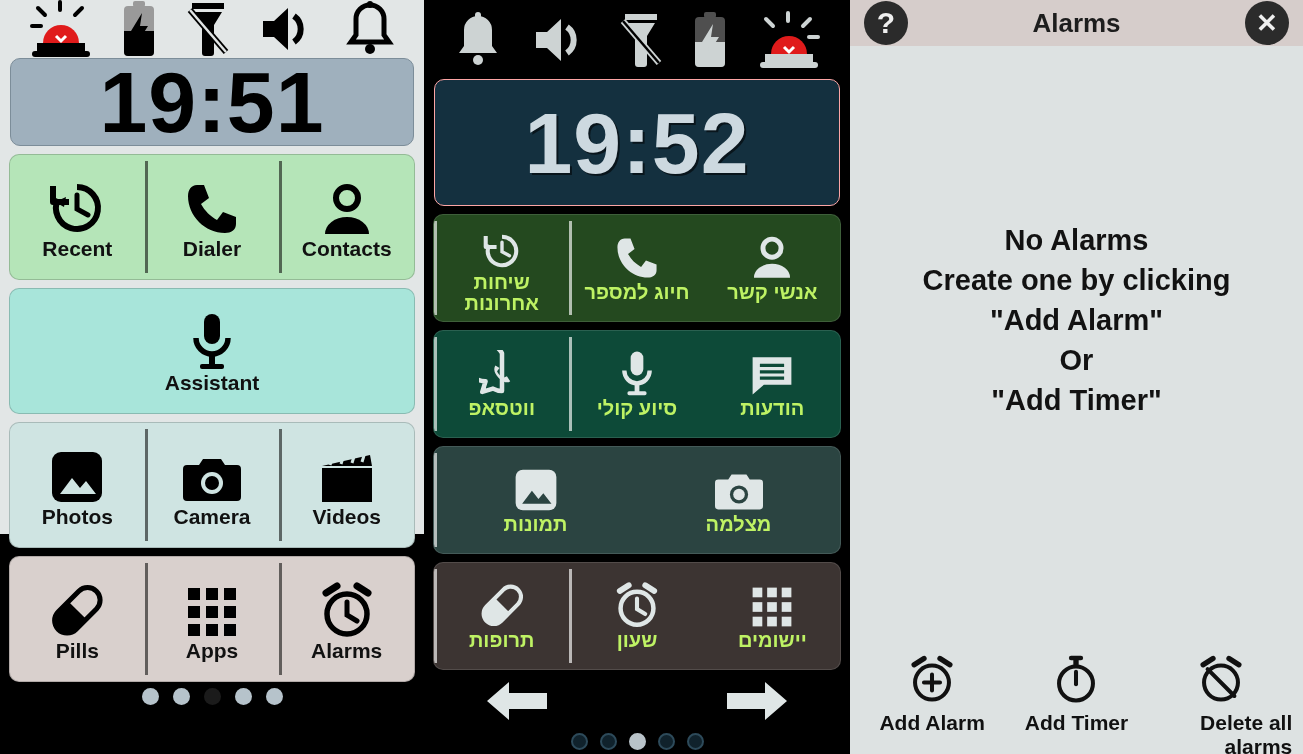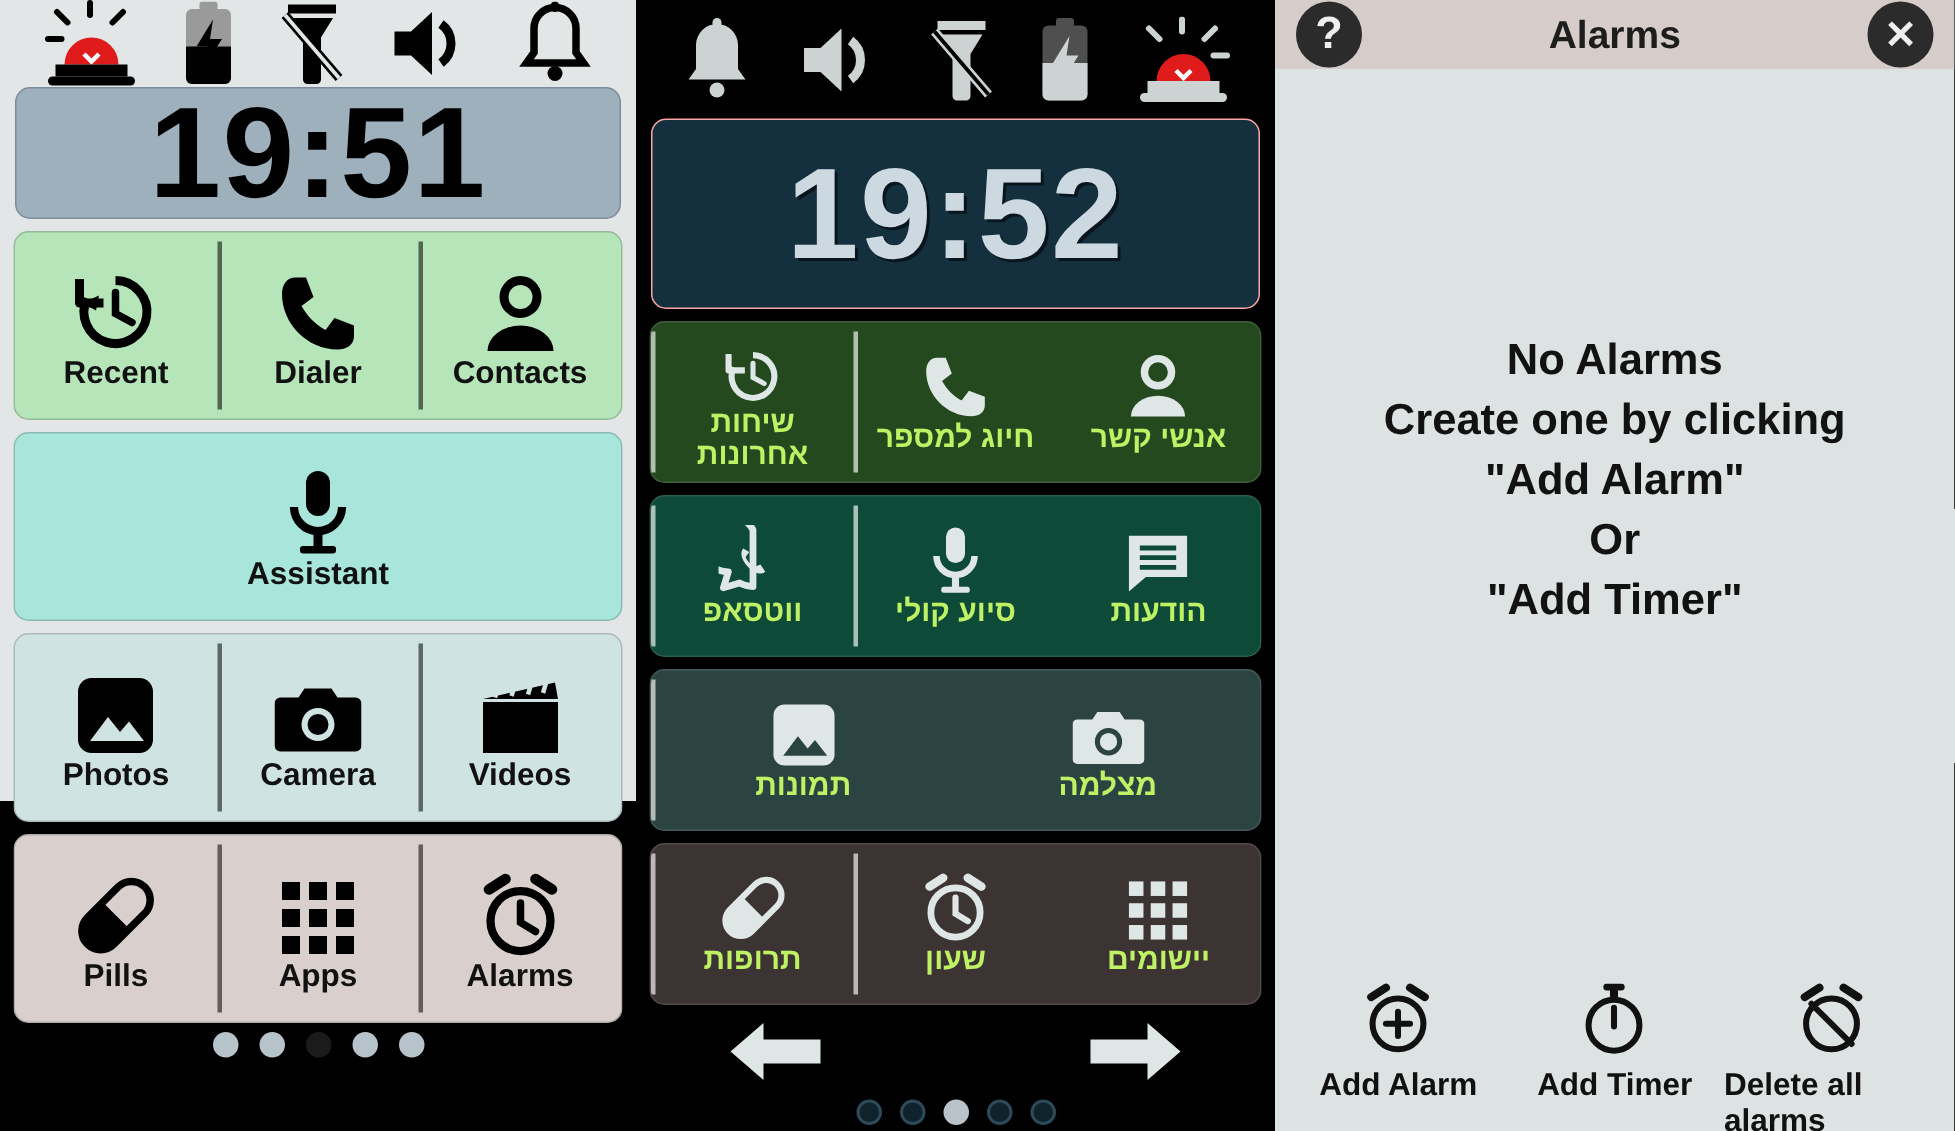--- a/index.html
+++ b/index.html
@@ -133,21 +133,21 @@
                color: #121212; line-height: 1.38; }
   .dlg-actions {
     display: flex; align-items: flex-start; justify-content: space-around;
     padding: 0 10px; height: 100px;
   }
   .act {
     display: flex; flex-direction: column; align-items: center;
     gap: 3px; width: 33%;
   }
   .act .alabel { font-size: 21px; font-weight: bold; color: #111;
-                 text-align: left; line-height: 1.12; }
+                 text-align: right; line-height: 1.12; }
 </style>
 </head>
 <body>
 
 <div class="stage">
 
   <div class="panel-light">
     <div class="statusbar">
       <span class="sicon">
         <svg width="62" height="58" viewBox="0 0 62 58">

